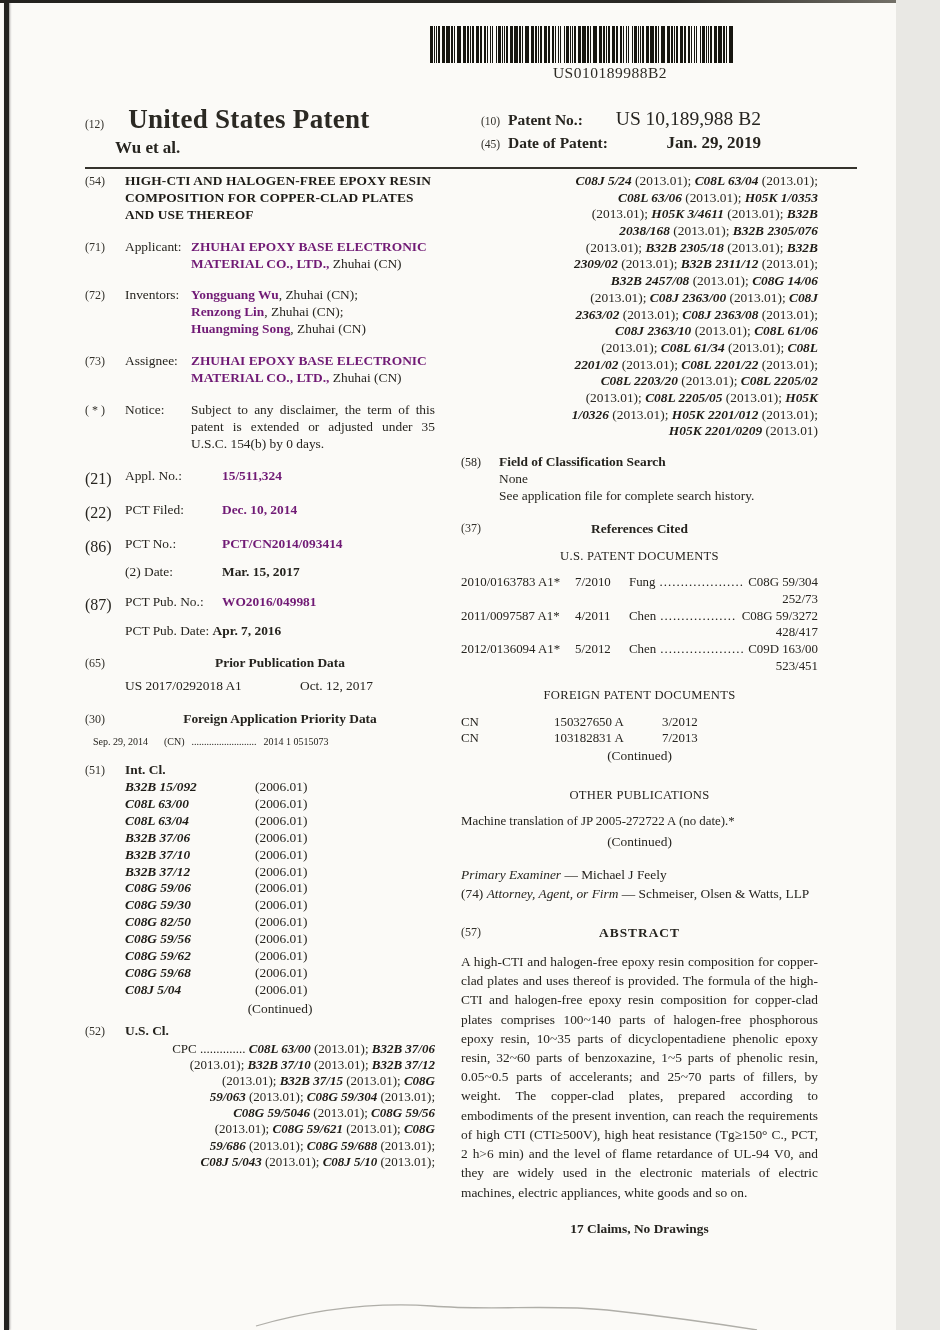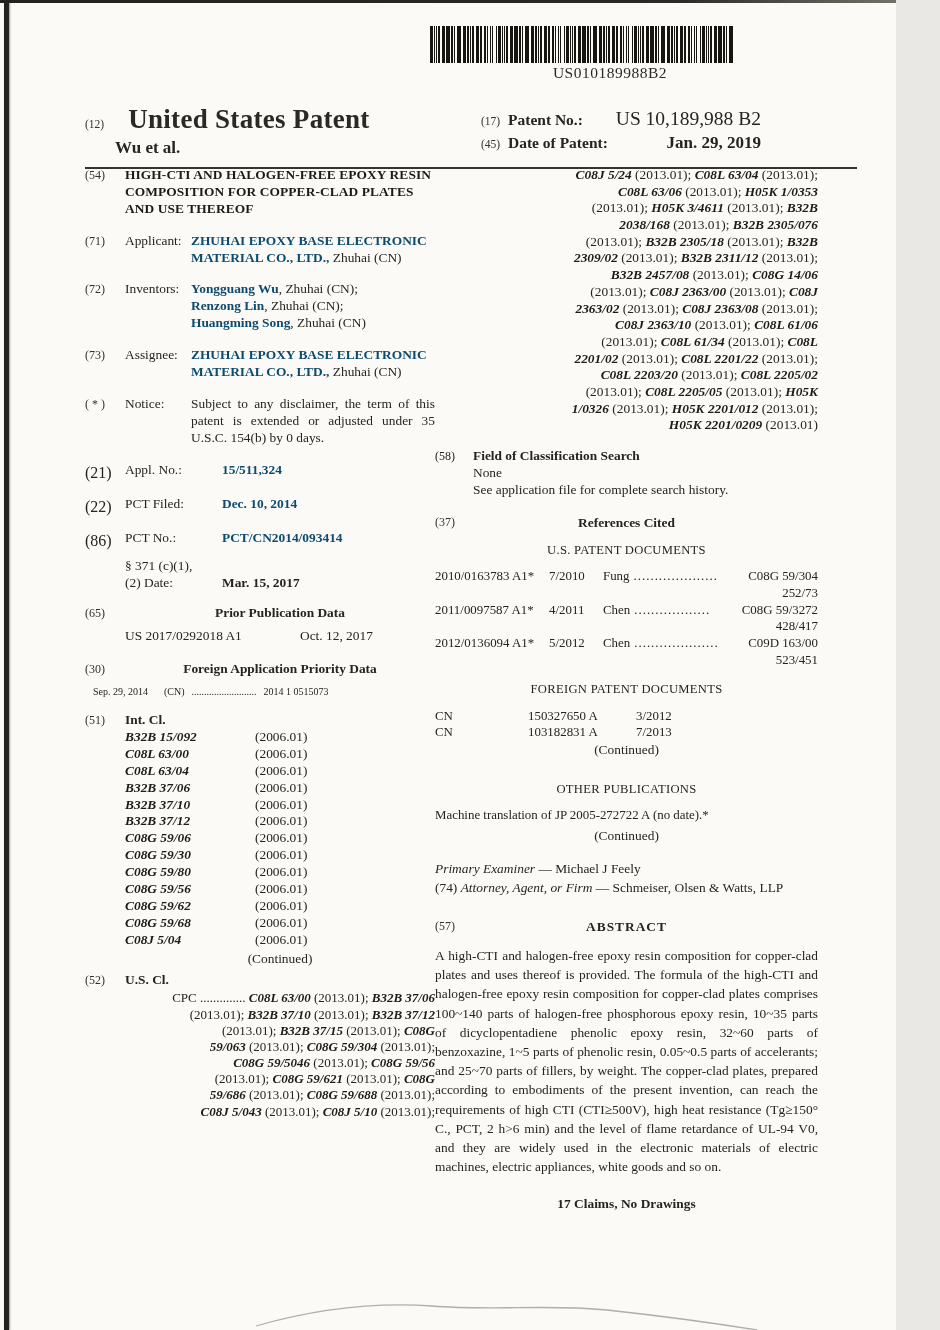--- a/index.html
+++ b/index.html
@@ -29,34 +29,34 @@
   .h-authors { font-size:17px; font-weight:bold; margin:3px 0 0 30px; }
   .h-right { margin-left:auto; width:335px; padding:4px 55px 0 0; }
   .h-row { display:flex; align-items:baseline; margin-bottom:3px; }
   .h-row .tg { width:27px; flex:none; }
   .h-label { font-size:15.5px; font-weight:bold; }
   .h-val1 { flex:1; text-align:right; font-size:19.5px; font-weight:normal; white-space:nowrap; }
   .h-val2 { flex:1; text-align:right; font-size:17px; font-weight:bold; white-space:nowrap; }
   .rule { position:absolute; left:85px; top:167px; width:772px; height:2px; background:#35332d; }
 
   
-  .cols { position:absolute; left:0; top:167px; width:100%; padding:0 78px 0 85px; display:flex; font-size:13.4px; line-height:1.26; }
+  .cols { position:absolute; left:0; top:173px; width:100%; padding:0 78px 0 85px; display:flex; gap:26px; font-size:13.4px; line-height:1.26; }
   .col-left { width:350px; flex:none; }
   .col-right { flex:1; min-width:0; }
 
   .sec { display:flex; margin-bottom:15px; }
   .sec .tag { width:40px; flex:none; font-size:12px; padding-top:1px; color:#33312b; }
   .sec .body { flex:1; min-width:0; }
   .kv { display:flex; }
   .kv .k { width:66px; flex:none; }
   .kv .v { flex:1; }
   .kv2 { display:flex; margin-bottom:13px; }
   .kv2 .tag { width:40px; flex:none; font-size:16px; padding-top:1px; }
   .kv2 .k2 { width:97px; flex:none; }
-  .kv2 b, .kv .v b { color:#0c4a6e;font-family:Liberation Serif, serif; }
+  .kv2 b, .kv .v b { color:#701a75;font-family:Liberation Serif, serif; }
   .sub-ind { margin-left:40px; }
   .sub-ind .k2 { width:97px; display:inline-block; }
   .title-text { font-weight:bold; color:#1d1b16; letter-spacing:.1px; }
   .just { text-align:justify; }
   .center-h { text-align:center; font-weight:bold; }
   .pub-row { display:flex; margin-top:6px; }
   .pub-row .pn { width:175px; flex:none; }
   .fp-row { margin-top:8px; padding-left:8px; white-space:nowrap; font-size:10px; }
   .fp-row .gap1 { margin-left:16px; }
   .fp-row .gap2 { margin-left:7px; }
@@ -115,21 +115,21 @@
   <div class="header">
     <div class="h-left">
       <div class="line1">
         <span class="tg">(12)</span>
         <span class="doc-type">United States Patent</span>
       </div>
       <div class="h-authors">Wu et al.</div>
     </div>
     <div class="h-right">
       <div class="h-row">
-        <span class="tg">(17)</span>
+        <span class="tg">(10)</span>
         <span class="h-label">Patent No.:</span>
         <span class="h-val1">US 10,189,988 B2</span>
       </div>
       <div class="h-row">
         <span class="tg">(45)</span>
         <span class="h-label">Date of Patent:</span>
         <span class="h-val2">Jan. 29, 2019</span>
       </div>
     </div>
   </div>
@@ -200,26 +200,35 @@
         <span class="k2">PCT Filed:</span>
         <b>Dec. 10, 2014</b>
       </div>
 
       <div style="margin-bottom:13px;">
         <div class="kv2" style="margin-bottom:7px;">
           <span class="tag">(86)</span>
           <span class="k2">PCT No.:</span>
           <b>PCT/CN2014/093414</b>
         </div>
-        <div class="sub-ind">§ 371 (c)(1),</div>
         <div class="sub-ind">
           <span class="k2">(2) Date:</span><b>Mar. 15, 2017</b>
         </div>
       </div>
 
+      <div style="margin-bottom:15px;">
+        <div class="kv2" style="margin-bottom:8px;">
+          <span class="tag">(87)</span>
+          <span class="k2">PCT Pub. No.:</span>
+          <b>WO2016/049981</b>
+        </div>
+        <div class="sub-ind">
+          <span>PCT Pub. Date:</span> <b>Apr. 7, 2016</b>
+        </div>
+      </div>
 
       <div class="sec" style="margin-bottom:16px;">
         <span class="tag">(65)</span>
         <div class="body">
           <div class="center-h">Prior Publication Data</div>
           <div class="pub-row">
             <span class="pn">US 2017/0292018 A1</span>
             <span>Oct. 12, 2017</span>
           </div>
         </div>
@@ -277,21 +286,21 @@
                 <span class="code">C08G 59/06</span>
                 <span>(2006.01)</span>
               </div>
 
               <div class="intcl-row">
                 <span class="code">C08G 59/30</span>
                 <span>(2006.01)</span>
               </div>
 
               <div class="intcl-row">
-                <span class="code">C08G 59/80</span>
+                <span class="code">C08G 82/50</span>
                 <span>(2006.01)</span>
               </div>
 
               <div class="intcl-row">
                 <span class="code">C08G 59/56</span>
                 <span>(2006.01)</span>
               </div>
 
               <div class="intcl-row">
                 <span class="code">C08G 59/62</span>

